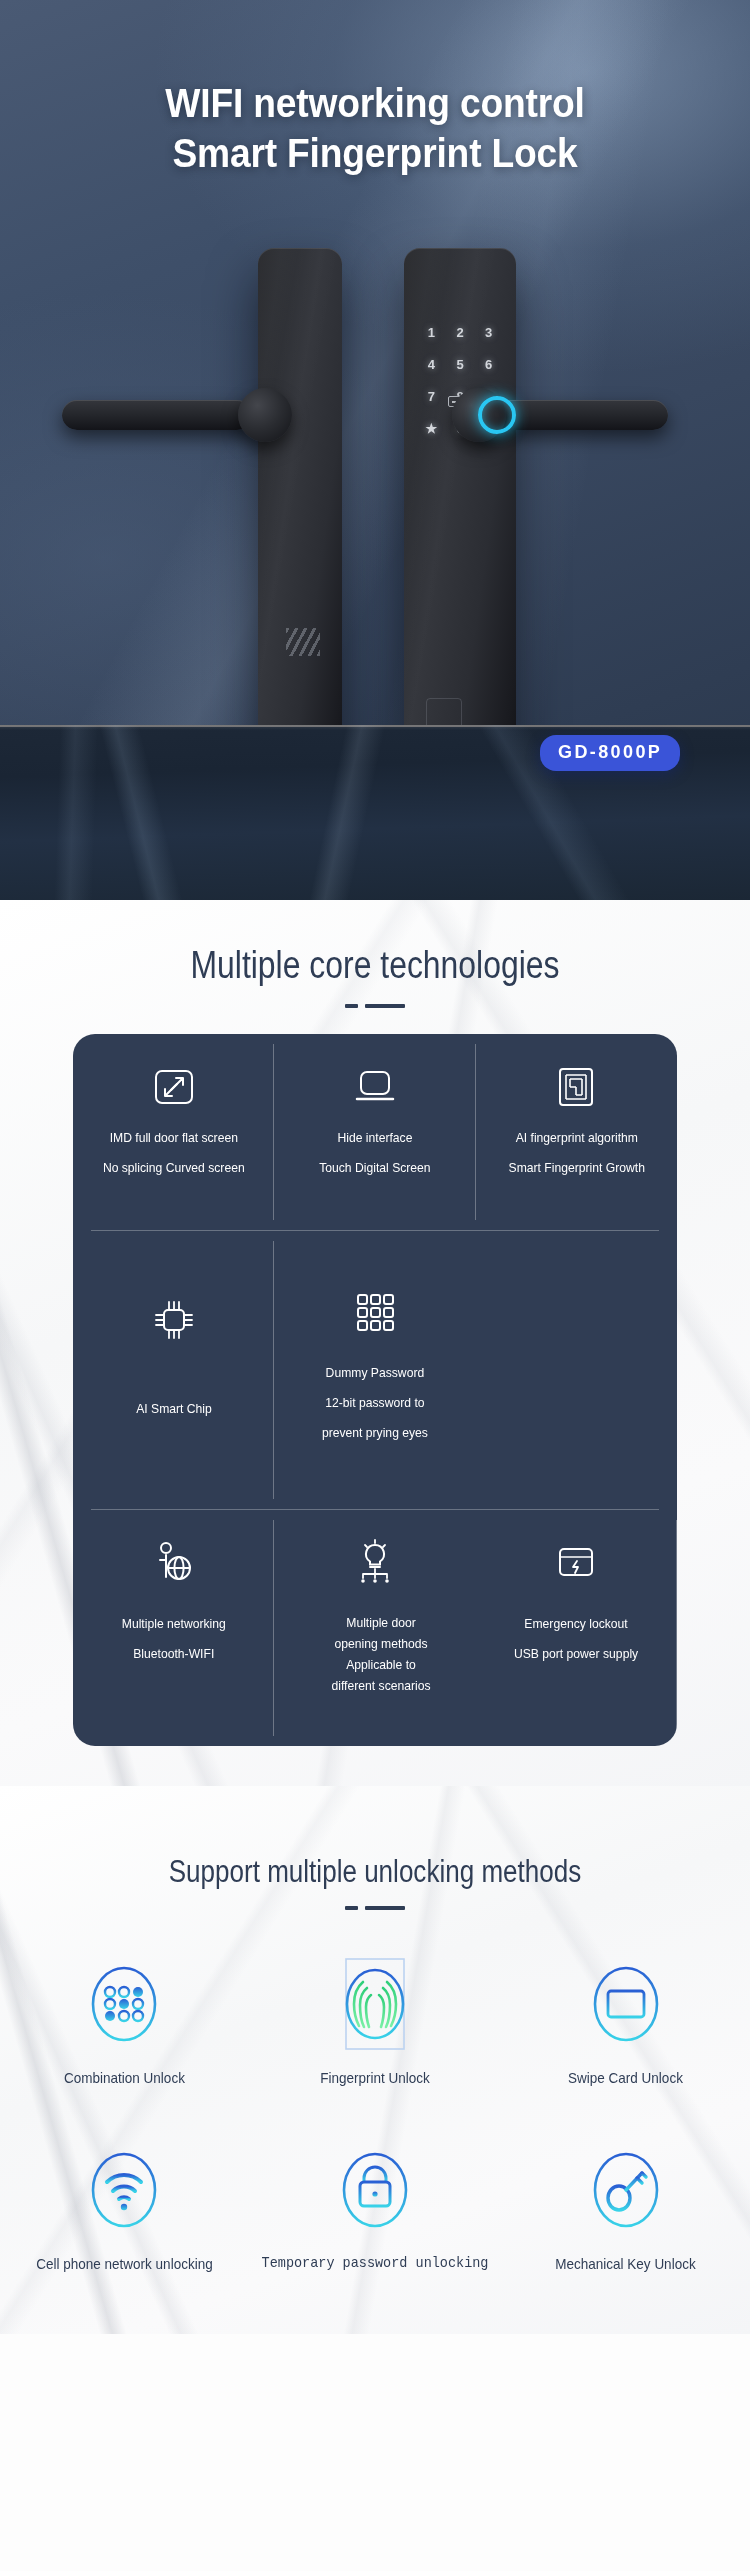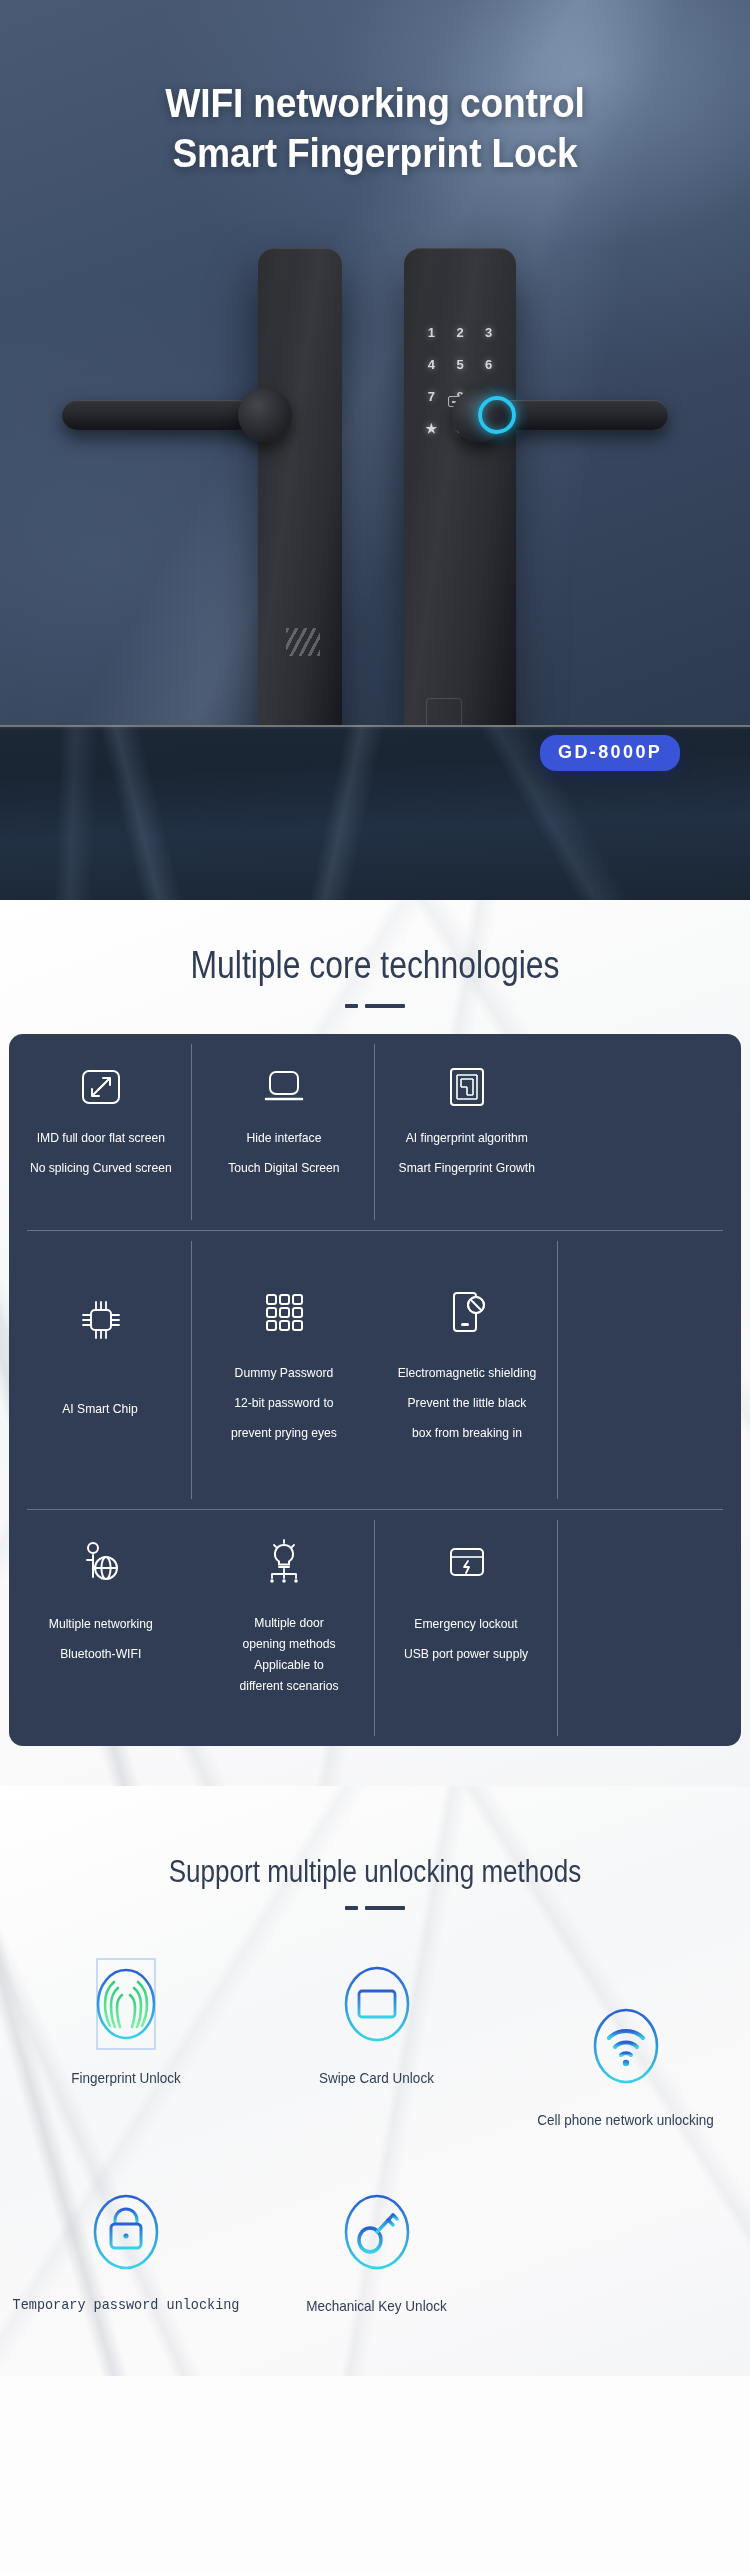--- a/index.html
+++ b/index.html
@@ -159,22 +159,22 @@
   .divider {
     position:relative; display:flex; justify-content:center; align-items:center; gap:7px;
   }
   .divider i { display:block; height:4px; background:#2f3d55; border-radius:1px; }
   .divider i.d1 { width:13px; }
   .divider i.d2 { width:40px; }
 
   
   .feat-card {
     position:relative; margin:0 auto;
-    width:732px; background:#303d54; border-radius:14px;
-    display:grid; grid-template-columns:repeat(4,1fr);
+    width:604px; background:#303d54; border-radius:22px;
+    display:grid; grid-template-columns:repeat(3,1fr);
     overflow:hidden;
   }
   .feat-cell {
     padding:26px 10px 24px; text-align:center;
     display:flex; flex-direction:column; align-items:center; justify-content:flex-start;
     position:relative;
   }
   .feat-cell.r1 { height:196px; }
   .feat-cell.r2 { height:278px; }
   .feat-cell.r3 { height:236px; }
@@ -345,36 +345,20 @@
           <rect x="31" y="31" width="9" height="9" rx="2"></rect>
         </svg>
       </div>
       <div class="feat-lines">
         <span>Dummy Password</span>
         <span>12-bit password to</span>
         <span>prevent prying eyes</span>
       </div>
     </div>
 
-    <div class="feat-cell r2">
-      <div class="feat-icon" style="margin-top:28px;">
-        <svg width="38" height="46" viewBox="0 0 38 46" fill="none" stroke="#ffffff" stroke-width="2">
-          <path d="M9 4h16a3 3 0 0 1 3 3v32a3 3 0 0 1-3 3H9a3 3 0 0 1-3-3V7a3 3 0 0 1 3-3z"></path>
-          <rect x="13" y="34" width="8" height="3" rx="1.5" fill="#ffffff" stroke="none"></rect>
-          <circle cx="28" cy="16" r="8" fill="#303d54"></circle>
-          <circle cx="28" cy="16" r="8"></circle>
-          <path d="M22.8 10.8 L33.2 21.2" stroke-linecap="round"></path>
-        </svg>
-      </div>
-      <div class="feat-lines">
-        <span>Electromagnetic shielding</span>
-        <span>Prevent the little black</span>
-        <span>box from breaking in</span>
-      </div>
-    </div>
 
     <div class="feat-row-sep">
       <div class="vsep-overlay" style="top:0; margin:0 18px;"></div>
     </div>
 
     <div class="feat-cell r3">
       <div class="feat-icon">
         <svg width="44" height="46" viewBox="0 0 44 46" fill="none" stroke="#ffffff" stroke-width="2">
           <circle cx="14" cy="8" r="5"></circle>
           <path d="M14 15 v22" stroke-linecap="round"></path>
@@ -444,20 +428,37 @@
           <stop offset="0%" stop-color="#2a5fd4"></stop>
           <stop offset="100%" stop-color="#38d2e8"></stop>
         </linearGradient>
         <linearGradient id="gGreen" x1="0" y1="0" x2="0" y2="1">
           <stop offset="0%" stop-color="#2fcf7a"></stop>
           <stop offset="100%" stop-color="#7af0a6"></stop>
         </linearGradient>
       </defs>
     </svg>
 
+    <div class="unlock-cell">
+      <div class="unlock-icon">
+        <svg width="72" height="82" viewBox="0 0 72 82" fill="none">
+          <ellipse cx="36" cy="41" rx="31" ry="36" stroke="url(#gBlue)" stroke-width="2.6"></ellipse>
+          <circle cx="22" cy="29" r="5" stroke="url(#gBlue)" stroke-width="2.4"></circle>
+          <circle cx="36" cy="29" r="5" stroke="url(#gBlue)" stroke-width="2.4"></circle>
+          <circle cx="50" cy="29" r="5" fill="url(#gBlue)"></circle>
+          <circle cx="22" cy="41" r="5" stroke="url(#gBlue)" stroke-width="2.4"></circle>
+          <circle cx="36" cy="41" r="5" fill="url(#gBlue)"></circle>
+          <circle cx="50" cy="41" r="5" stroke="url(#gBlue)" stroke-width="2.4"></circle>
+          <circle cx="22" cy="53" r="5" fill="url(#gBlue)"></circle>
+          <circle cx="36" cy="53" r="5" stroke="url(#gBlue)" stroke-width="2.4"></circle>
+          <circle cx="50" cy="53" r="5" stroke="url(#gBlue)" stroke-width="2.4"></circle>
+        </svg>
+      </div>
+      <div class="unlock-label">Combination Unlock</div>
+    </div>
 
     <div class="unlock-cell">
       <div class="unlock-icon">
         <svg width="84" height="98" viewBox="0 0 84 98" fill="none">
           <rect x="13" y="4" width="58" height="90" stroke="#bcd3f0" stroke-width="1.6"></rect>
           <ellipse cx="42" cy="49" rx="28" ry="34" stroke="url(#gBlue)" stroke-width="2.6"></ellipse>
           <g stroke="url(#gGreen)" stroke-width="2.6" stroke-linecap="round" fill="none">
             <path d="M42 22 v8"></path>
             <path d="M30 27 c-6 5 -9 13 -9 22 0 9 2 16 5 22"></path>
             <path d="M54 27 c6 5 9 13 9 22 0 9 -2 16 -5 22"></path>

